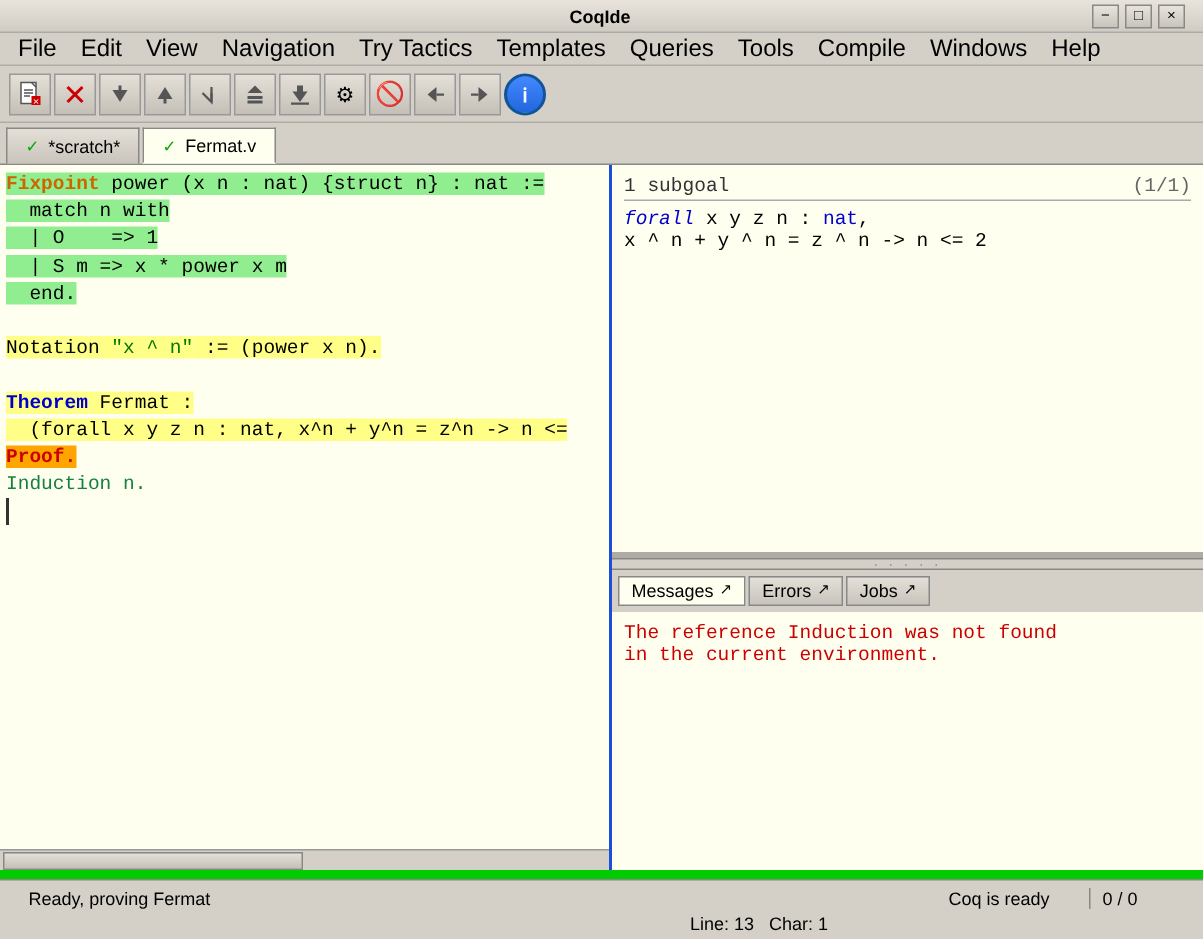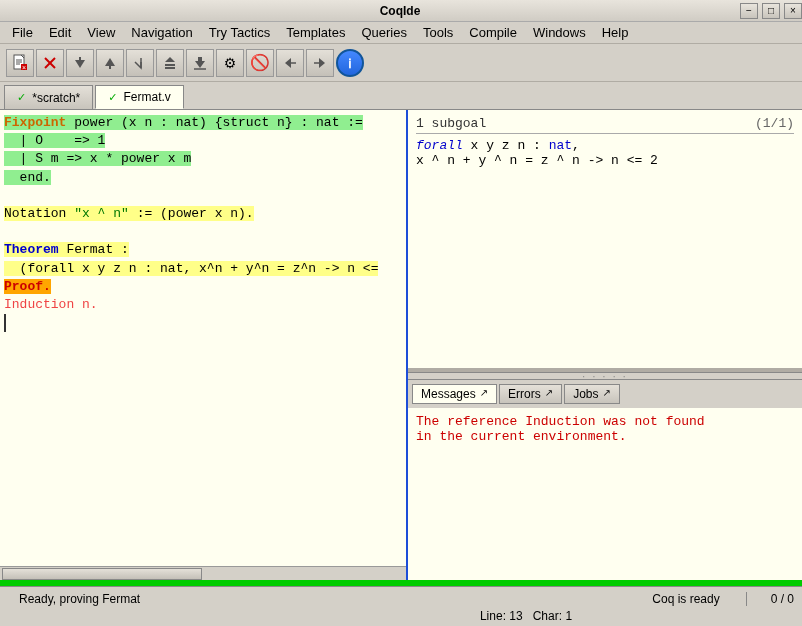--- a/index.html
+++ b/index.html
@@ -5,21 +5,21 @@
     * { box-sizing: border-box; margin: 0; padding: 0; }
     body { font-family: 'Arial', sans-serif; font-size: 13px; background: #d4d0c8; width: 802px; height: 626px; overflow: hidden; }
     
     
     #titlebar {
       background: linear-gradient(to bottom, #e8e4dc, #d0ccc4);
       height: 22px;
       display: flex;
       align-items: center;
       justify-content: space-between;
-      padding: 0 0;
+      padding: 0 12px;
       border-bottom: 1px solid #aaa;
     }
     #titlebar-title { font-size: 12px; font-weight: bold; flex: 1; text-align: center; }
     #titlebar-controls { display: flex; gap: 4px; }
     .titlebar-btn {
       width: 18px; height: 16px; font-size: 10px;
       background: linear-gradient(to bottom, #e8e4dc, #c8c4bc);
       border: 1px solid #888; cursor: pointer;
       display: flex; align-items: center; justify-content: center;
     }
@@ -28,21 +28,21 @@
     #menubar {
       background: #d4d0c8;
       height: 22px;
       display: flex;
       align-items: center;
       padding: 0 4px;
       border-bottom: 1px solid #b0aca4;
     }
     .menu-item {
       padding: 2px 8px;
-      font-size: 13px;
+      font-size: 16px;
       cursor: pointer;
       white-space: nowrap;
     }
 
     
     #toolbar {
       background: #d4d0c8;
       height: 38px;
       display: flex;
       align-items: center;
@@ -168,26 +168,26 @@
       height: 24px;
       background: #d4d0c8;
       display: flex;
       align-items: center;
       border-top: 1px solid #888;
       font-size: 12px;
     }
     .status-left { flex: 1; padding: 0 19px; }
     .status-mid { width: 200px; text-align: center; margin-top: 35px; }
     .status-right { width: 120px; text-align: center; background: #d4d0c8; }
-    .status-count { width: 56px; text-align: right; border-left: 1px solid #888; padding: 0 8px; }
+    .status-count { width: 76px; text-align: left; border-left: 1px solid #888; padding: 0 8px; }
 
     
     .kw-blue { color: #0000cc; font-weight: bold; }
     .kw-orange { color: #cc6600; font-weight: bold; }
-    .kw-red { color: #ef4444; }
+    .kw-red { color: #15803d; }
     .kw-red-bold { color: #cc0000; font-weight: bold; }
     .str-green { color: #007700; }
     .hl-green { background: #90ee90; }
     .hl-yellow { background: #ffff88; }
     .hl-orange { background: #ffa500; }
 
     .editor-line { white-space: pre; min-height: 18px; }
 
     .goal-subgoal { color: #333; margin-bottom: 4px; }
     .goal-text { color: #000; }
@@ -312,20 +312,21 @@
   <div class="tab active">
     <span class="tab-check">✓</span>
     <span>Fermat.v</span>
   </div>
 </div>
 
 <div id="main">
 
   <div id="editor-pane">
     <div class="editor-line"><span class="kw-orange hl-green">Fixpoint</span><span class="hl-green"> power (x n : nat) {struct n} : nat :=</span></div>
+    <div class="editor-line"><span class="hl-green">  match n with</span></div>
     <div class="editor-line"><span class="hl-green">  | O    =&gt; 1</span></div>
     <div class="editor-line"><span class="hl-green">  | S m =&gt; x * power x m</span></div>
     <div class="editor-line"><span class="hl-green">  end.</span></div>
     <div class="editor-line">&nbsp;</div>
     <div class="editor-line"><span class="hl-yellow">Notation </span><span class="str-green hl-yellow">"x ^ n"</span><span class="hl-yellow"> := (power x n).</span></div>
     <div class="editor-line">&nbsp;</div>
     <div class="editor-line"><span class="kw-blue hl-yellow">Theorem</span><span class="hl-yellow"> Fermat :</span></div>
     <div class="editor-line"><span class="hl-yellow">  (forall x y z n : nat, x^n + y^n = z^n -&gt; n &lt;=</span></div>
     <div class="editor-line"><span class="kw-red-bold hl-orange">Proof.</span></div>
     <div class="editor-line"><span class="kw-red">Induction n.</span></div>

